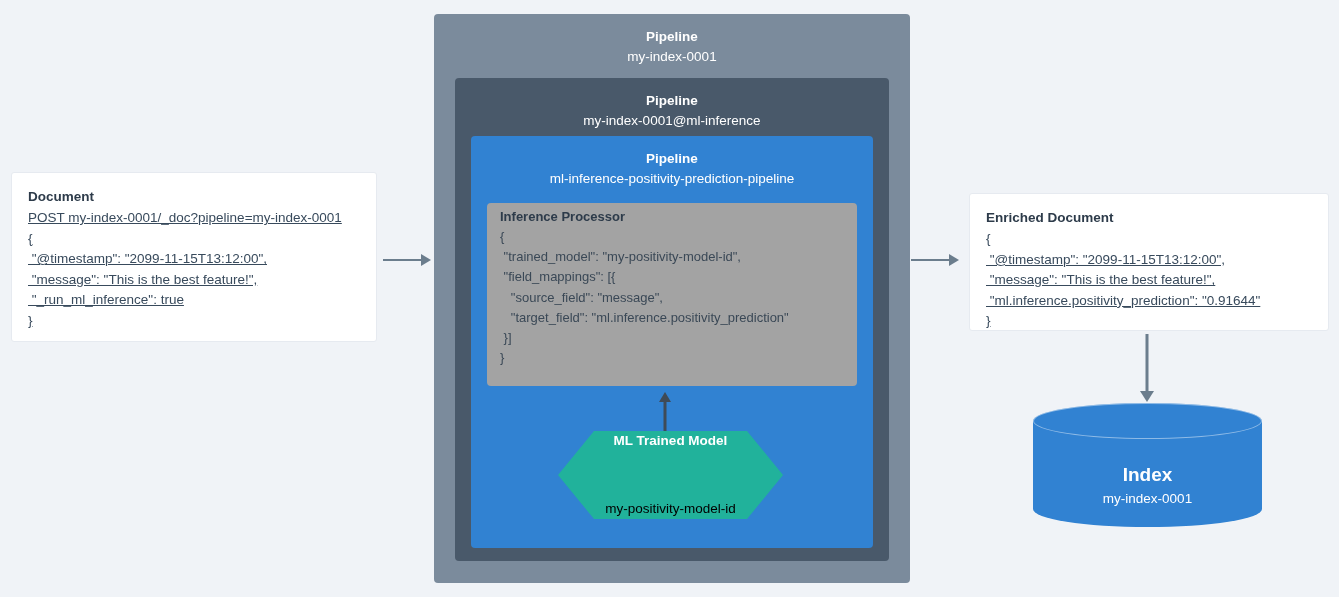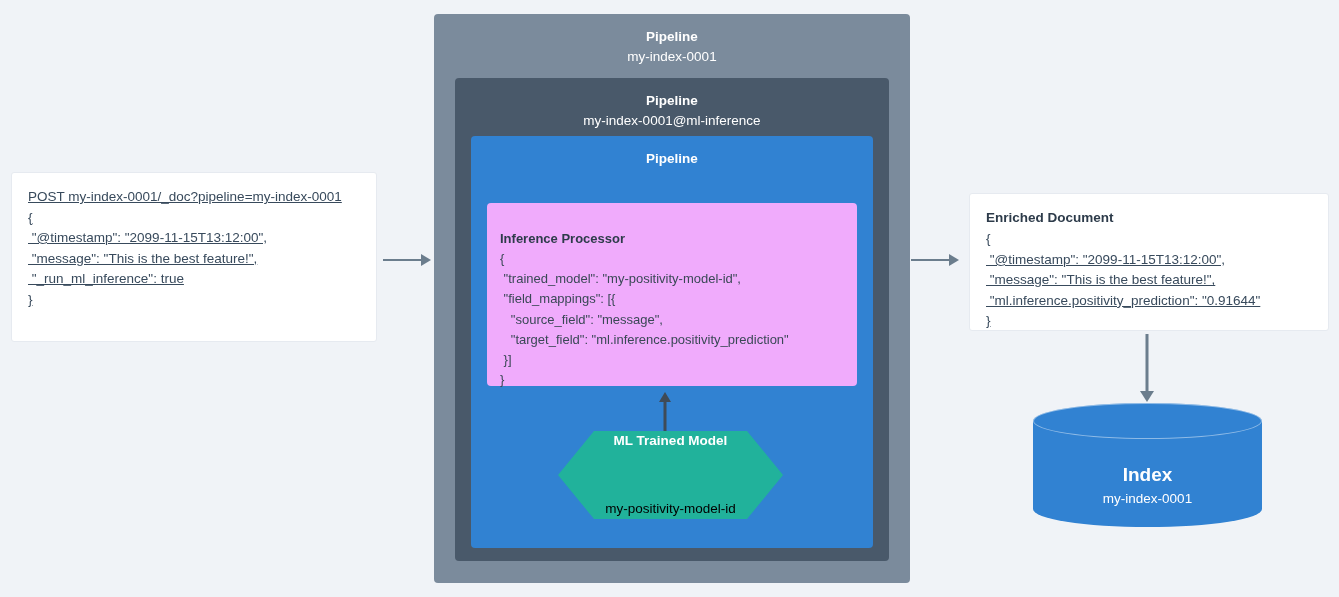--- a/index.html
+++ b/index.html
@@ -76,24 +76,24 @@
   }
   .pipeline-name {
     font-size: 13.5px;
     line-height: 1.5;
   }
 
   
   #processor-panel {
     position: absolute;
     left: 487px; top: 203px; width: 370px; height: 183px;
-    background: #f0abfc;
+    background: #a3a3a3;
     border-radius: 4px;
     box-sizing: border-box;
-    padding: 26px 13px;
+    padding: 4px 13px;
   }
   .proc-title {
     font-weight: bold;
     font-size: 13px;
     color: #2d3b4a;
     line-height: 1.55;
   }
   .proc-line {
     font-size: 13px;
     color: #3a4856;
@@ -169,20 +169,21 @@
   #arrow-pipeline-to-doc  { left: 911px;  top: 250px; }
   #arrow-model-to-proc    { left: 655px;  top: 392px; }
   #arrow-doc-to-index     { left: 1131px; top: 334px; }
 </style>
 </head>
 <body>
 
 <div id="canvas">
 
   <div class="doc-card" id="document-card">
+    <div class="doc-title">Document</div>
     <div class="doc-line">POST my-index-0001/_doc?pipeline=my-index-0001</div>
     <div class="doc-line">{</div>
     <div class="doc-line"> "@timestamp": "2099-11-15T13:12:00",</div>
     <div class="doc-line"> "message": "This is the best feature!",</div>
     <div class="doc-line"> "_run_ml_inference": true</div>
     <div class="doc-line">}</div>
   </div>
 
   <div class="arrow" id="arrow-doc-to-pipeline">
     <svg width="48" height="20" viewBox="0 0 48 20">
@@ -201,20 +202,21 @@
   <div class="pipeline-box" id="pipeline-mid">
     <div class="pipeline-head">
       <div class="pipeline-kind">Pipeline</div>
       <div class="pipeline-name">my-index-0001@ml-inference</div>
     </div>
   </div>
 
   <div class="pipeline-box" id="pipeline-inner">
     <div class="pipeline-head">
       <div class="pipeline-kind">Pipeline</div>
+      <div class="pipeline-name">ml-inference-positivity-prediction-pipeline</div>
     </div>
   </div>
 
   <div id="processor-panel">
     <div class="proc-title">Inference Processor</div>
     <div class="proc-line">{</div>
     <div class="proc-line"> "trained_model": "my-positivity-model-id",</div>
     <div class="proc-line"> "field_mappings": [{</div>
     <div class="proc-line">   "source_field": "message",</div>
     <div class="proc-line">   "target_field": "ml.inference.positivity_prediction"</div>

